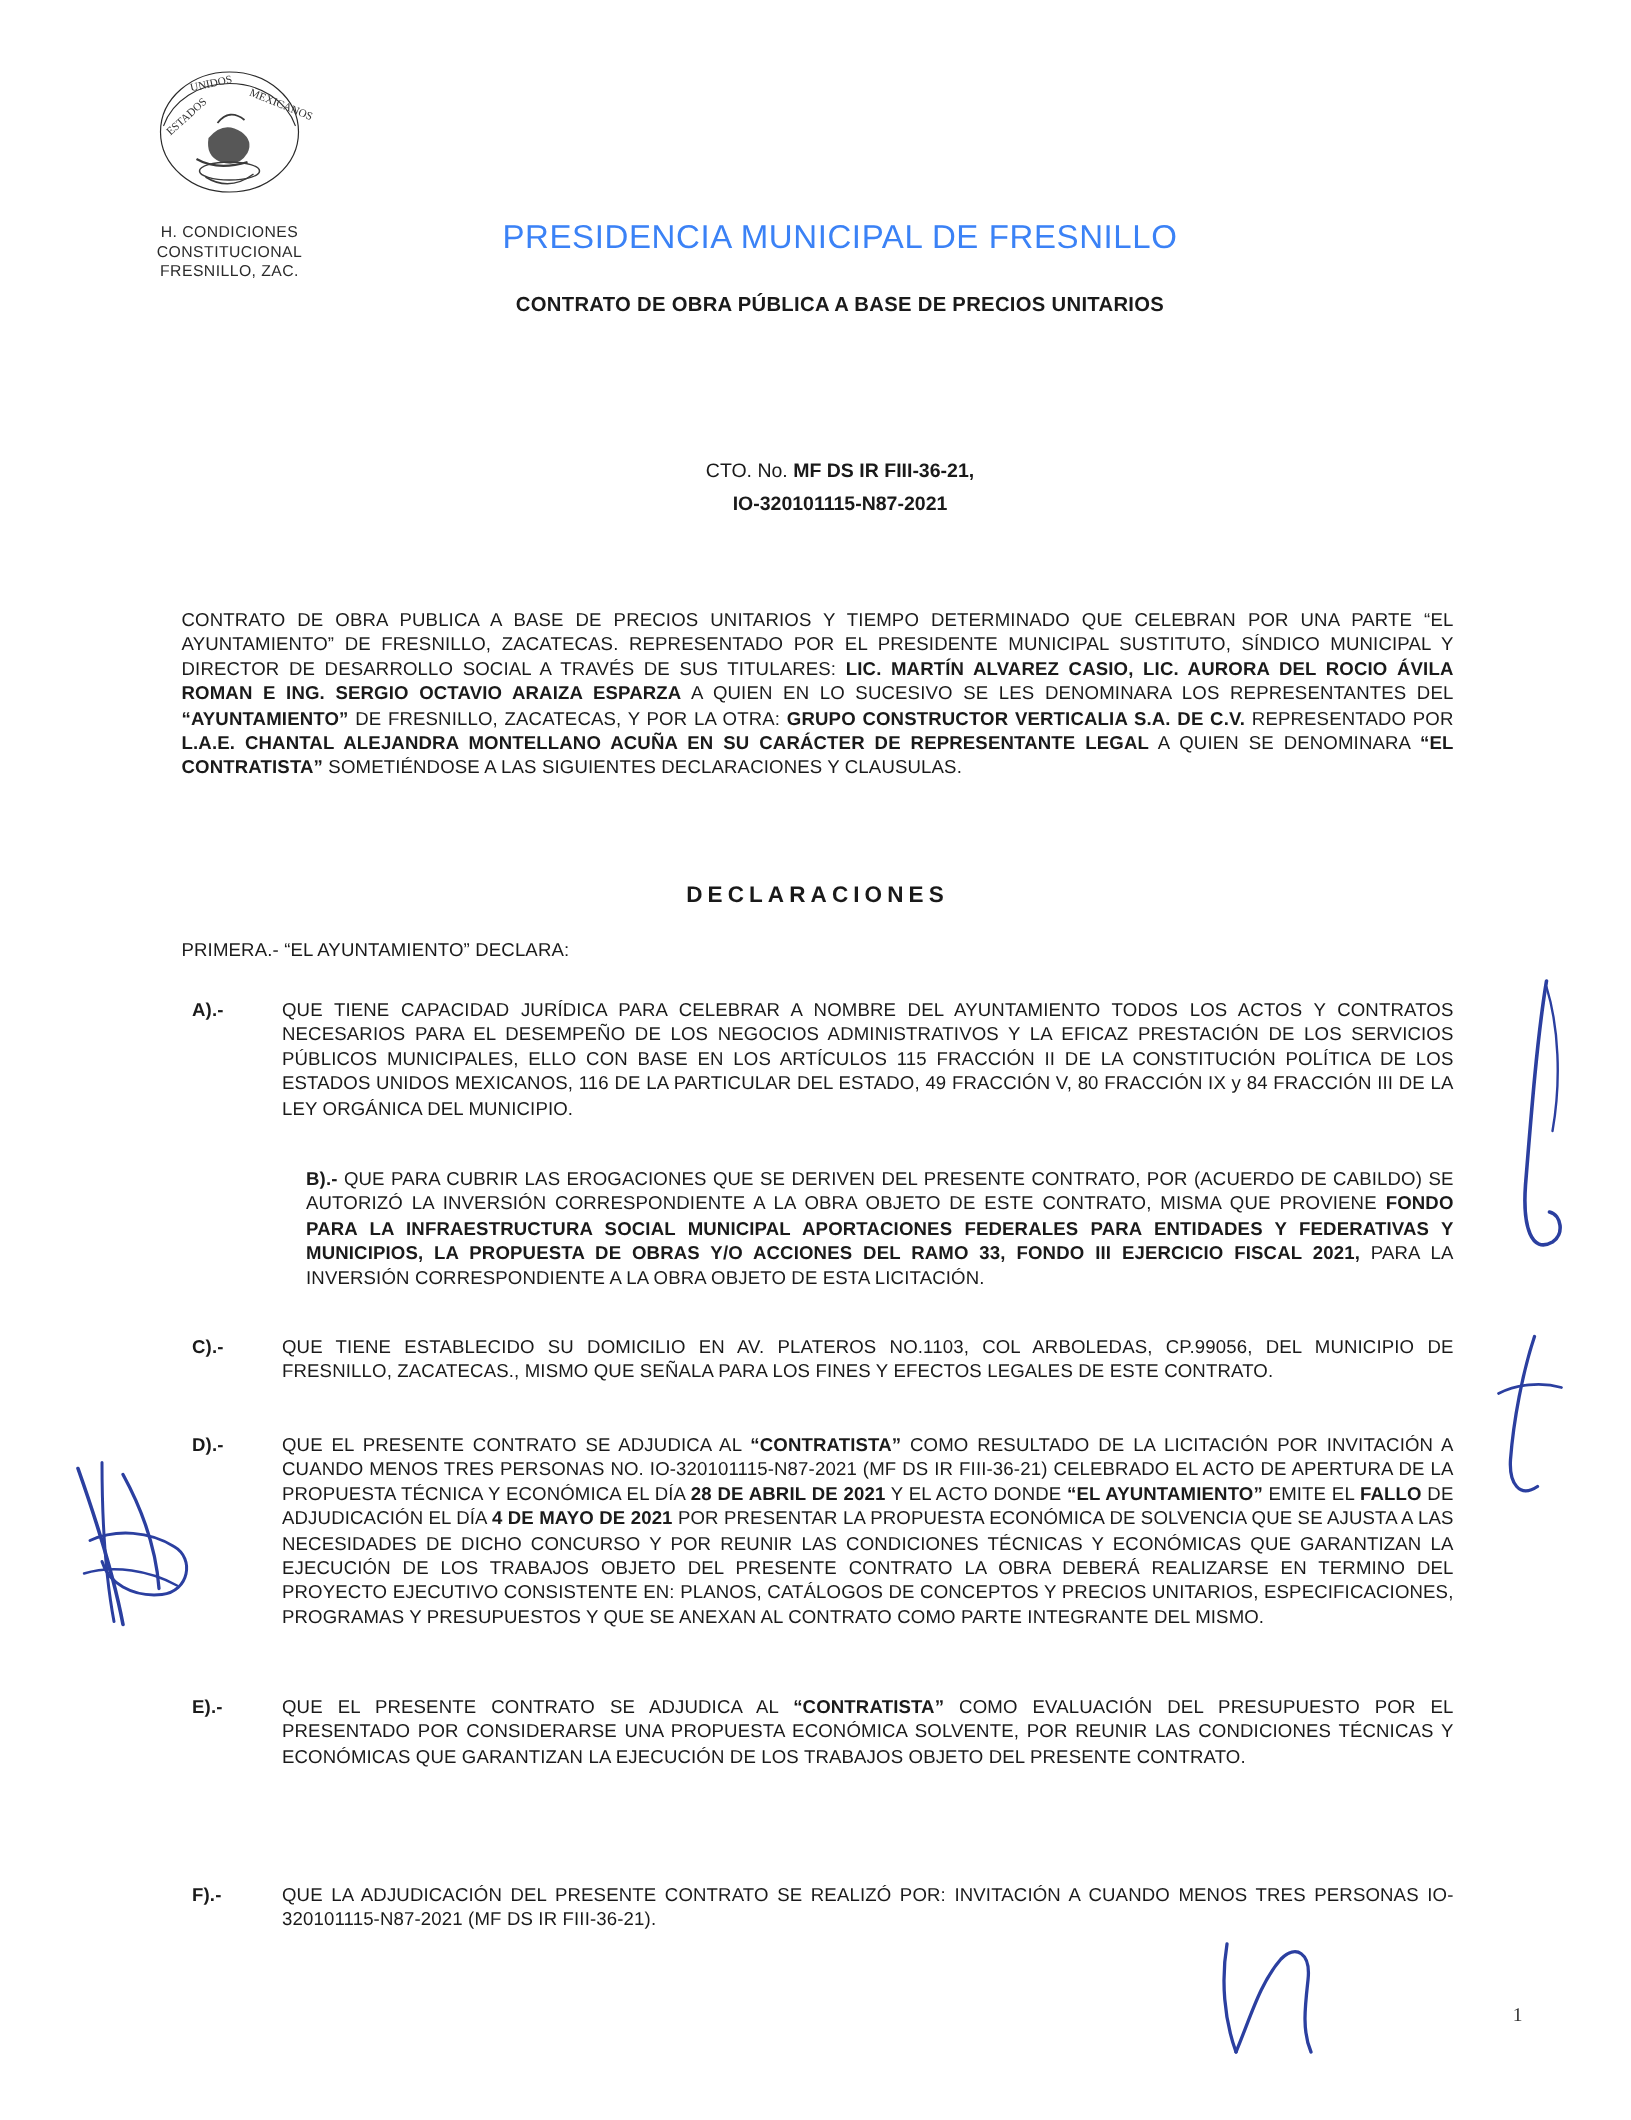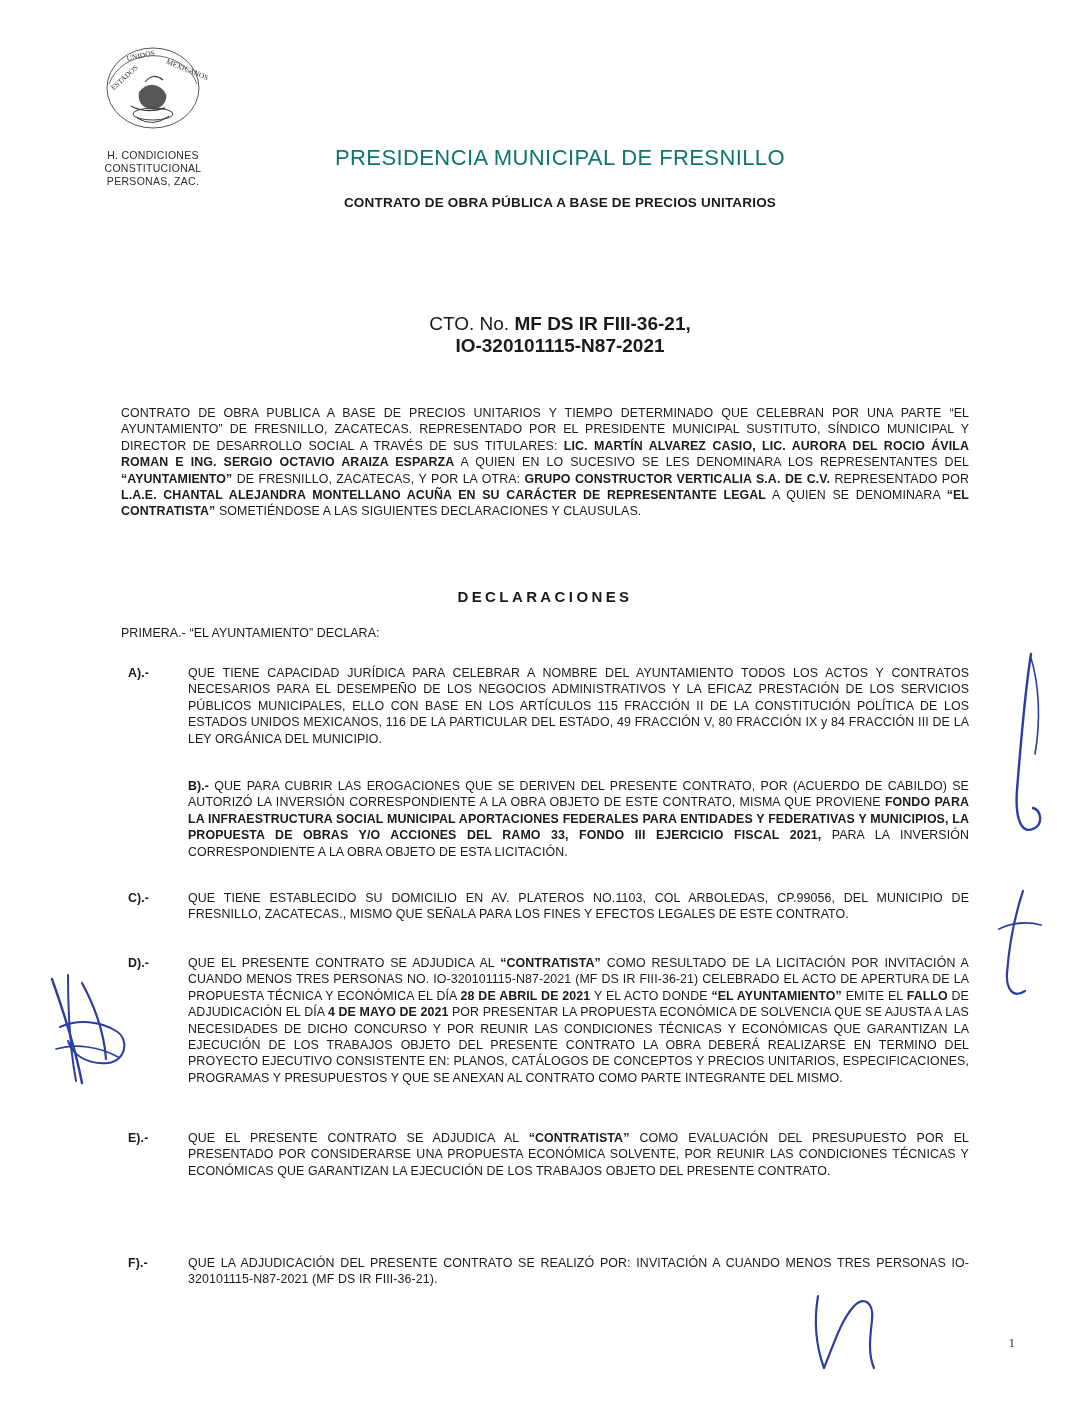--- a/index.html
+++ b/index.html
@@ -43,43 +43,43 @@
   .title-block {
     position: absolute;
     left: 200px;
     top: 145px;
     width: 720px;
     text-align: center;
   }
   .t1 {
     font-size: 22px;
     letter-spacing: 0.4px;
-    color: #0f766e;
+    color: #3b82f6;
     white-space: nowrap;
   }
   .t2 {
     font-size: 21px;
     font-weight: bold;
     margin-top: 22px;
     letter-spacing: 0.3px;
   }
   .t3 {
     font-size: 13.5px;
     font-weight: bold;
     margin-top: 24px;
     letter-spacing: 0.2px;
   }
 
   .cto-block {
     position: absolute;
     left: 200px;
-    top: 313px;
+    top: 303px;
     width: 720px;
     text-align: center;
-    font-size: 19px;
+    font-size: 13px;
     line-height: 22px;
   }
   .cto-block .bold { font-weight: bold; }
 
   
   .intro {
     position: absolute;
     left: 121px;
     top: 405px;
     width: 848px;
@@ -130,21 +130,21 @@
   .clause b { font-weight: bold; }
 
   #clause-a { left: 128px; top: 665px; width: 841px; }
   #clause-b { left: 188px; top: 778px; width: 781px; }
   #clause-c { left: 128px; top: 890px; width: 841px; }
   #clause-d { left: 128px; top: 955px; width: 841px; }
   #clause-e { left: 128px; top: 1130px; width: 841px; }
   #clause-f { left: 128px; top: 1255px; width: 841px; }
 
   
-  #clause-b .ctext { margin-left: 0; }
+  #clause-b .ctext { margin-left: 16px; }
 
   .page-number {
     position: absolute;
     right: 72px;
     bottom: 62px;
     font-size: 13px;
     font-family: "Liberation Serif", serif;
     color: #333;
   }
 
@@ -178,21 +178,21 @@
         <path d="M46 52 q10 -12 22 -4 q8 6 4 14 q-6 10 -18 6 q-10 -4 -8 -16 z" opacity="0.85"></path>
         <path d="M38 66 q14 8 34 2" stroke="#3a3a3a" stroke-width="1.4" fill="none"></path>
         <path d="M52 42 q8 -10 18 -2" stroke="#3a3a3a" stroke-width="1.2" fill="none"></path>
         <ellipse cx="60" cy="74" rx="20" ry="6" fill="none" stroke="#3a3a3a" stroke-width="1"></ellipse>
         <path d="M44 78 q16 10 32 -2" fill="none" stroke="#3a3a3a" stroke-width="1"></path>
       </g>
     </svg>
     <div class="letterhead-lines">
       <div>H. CONDICIONES</div>
       <div>CONSTITUCIONAL</div>
-      <div>PERSONAS, ZAC.</div>
+      <div>FRESNILLO, ZAC.</div>
     </div>
   </div>
 
   <div class="title-block">
     <div class="t1">PRESIDENCIA MUNICIPAL DE FRESNILLO</div>
     <div class="t3">CONTRATO DE OBRA PÚBLICA A BASE DE PRECIOS UNITARIOS</div>
   </div>
 
   <div class="cto-block">
     <div>

